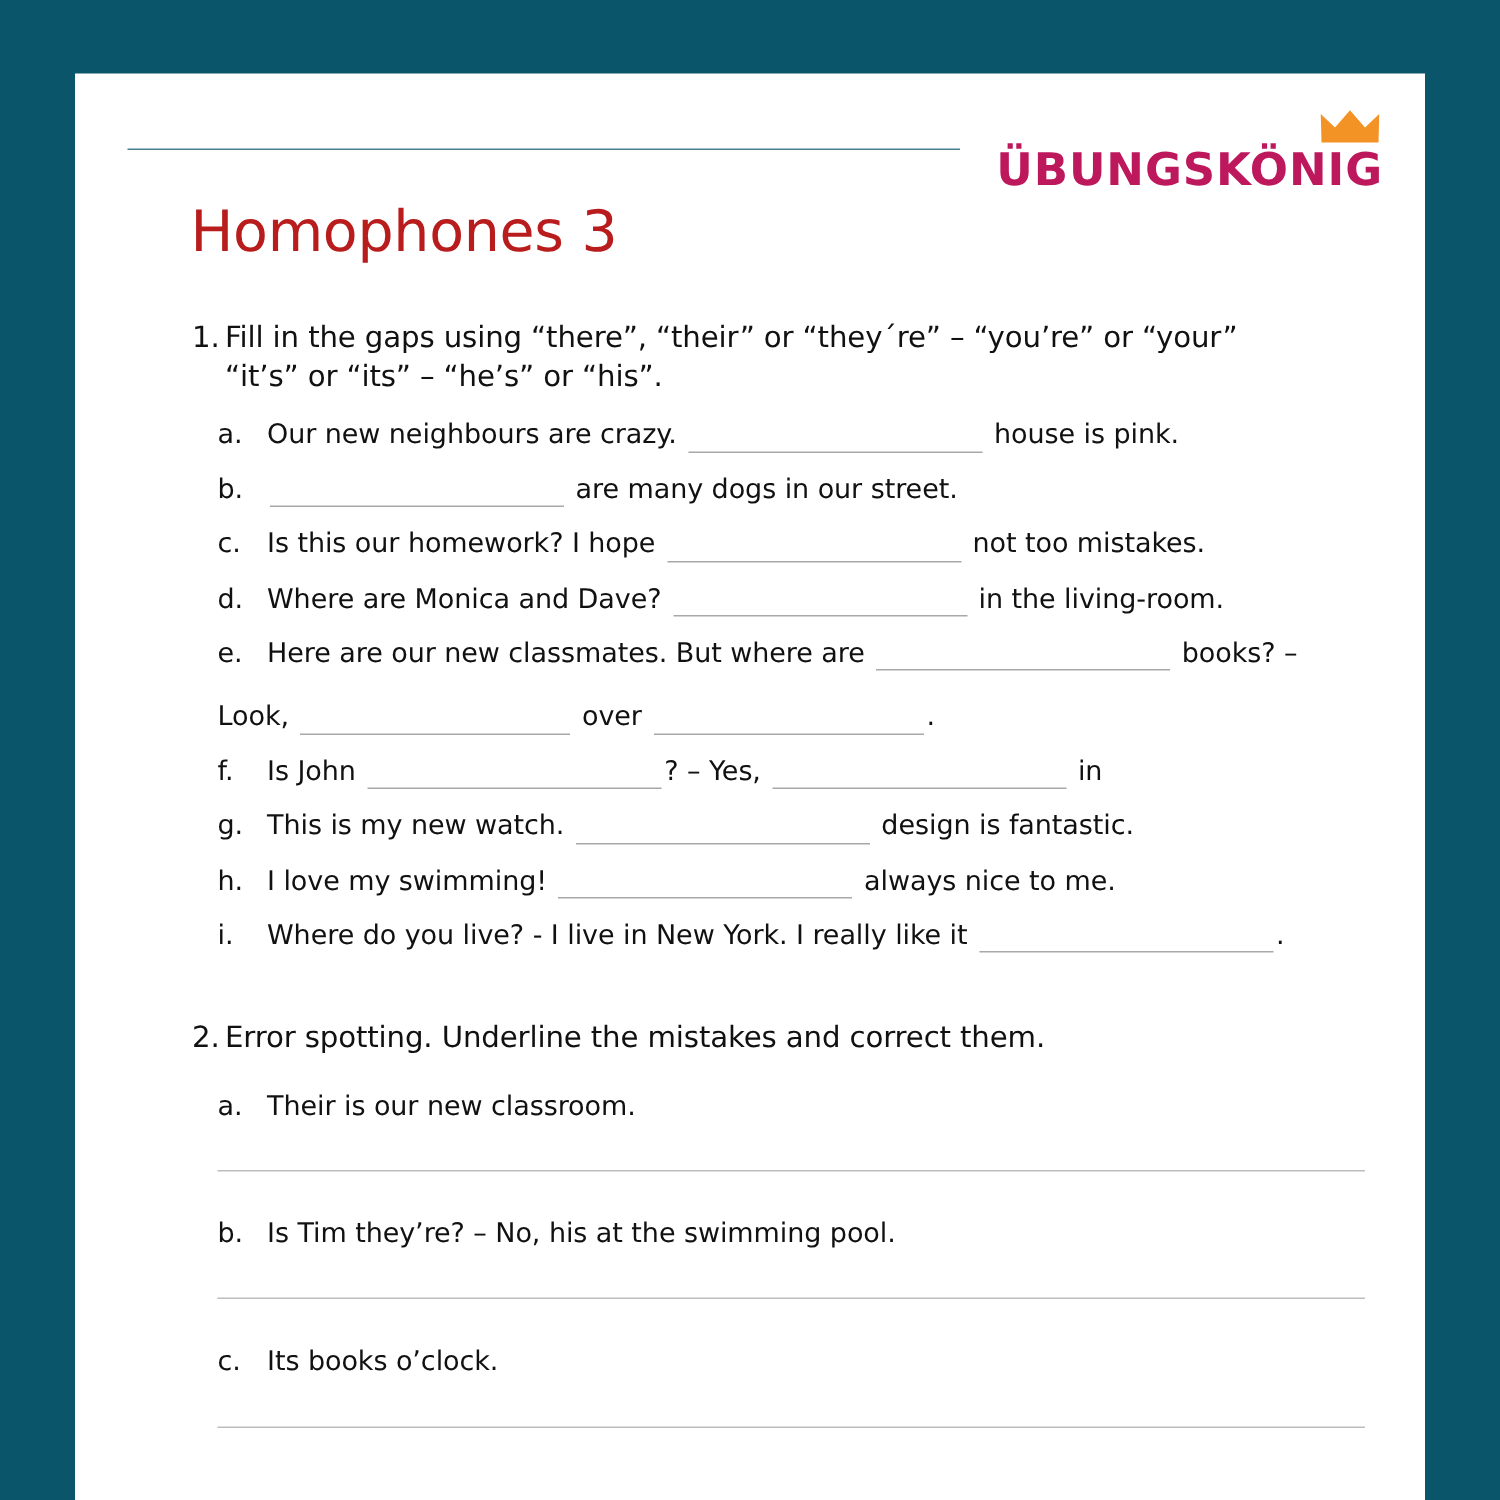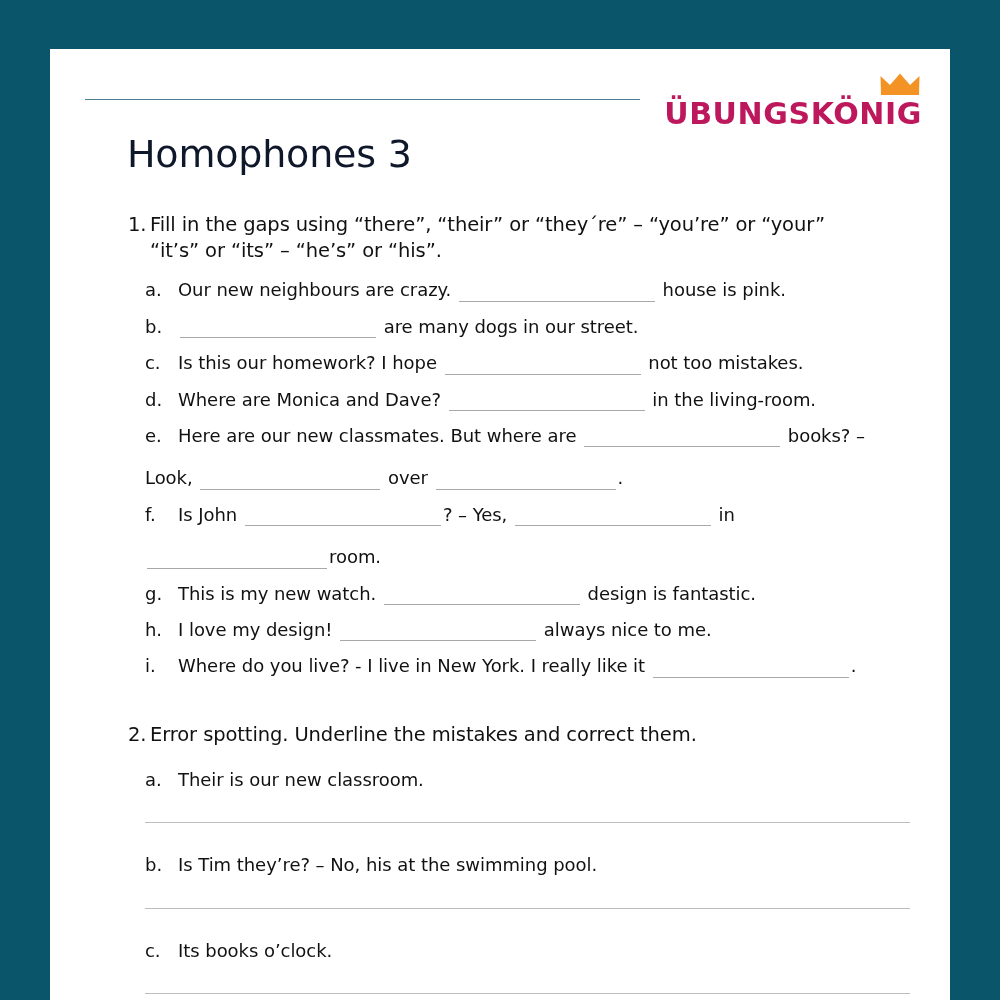--- a/index.html
+++ b/index.html
@@ -82,21 +82,21 @@
     top: 85px;
     width: 900px;
   }
 
   .title {
     margin: 0;
     padding: 0 0 0 77px;
     font-family: "DejaVu Sans", sans-serif;
     font-weight: normal;
     font-size: 38px;
-    color: #0f172a;
+    color: #b91c1c;
     letter-spacing: -0.2px;
     line-height: 1.1;
   }
 
   .section {
     padding-left: 78px;
     padding-right: 40px;
   }
 
   .section-1 { margin-top: 36px; }
@@ -223,33 +223,32 @@
               <span class="letter">e.</span>
               <span class="body">
                 <span class="ln"><span>Here are our new classmates. But where are </span><span class="gap w-lg"></span><span> books? –</span></span>
                 <span class="ln cont"><span>Look, </span><span class="gap w-md"></span><span> over </span><span class="gap w-md"></span><span>.</span></span>
               </span>
             </div>
             <div class="item wrapped">
               <span class="letter">f.</span>
               <span class="body">
                 <span class="ln"><span>Is John </span><span class="gap w-lg"></span><span>? – Yes, </span><span class="gap w-lg"></span><span> in</span></span>
-                <span class="ln cont"><span class="gap w-md"></span><span>room.</span></span>
               </span>
             </div>
             <div class="item">
               <span class="letter">g.</span>
               <span class="body">
                 <span class="ln"><span>This is my new watch. </span><span class="gap w-lg"></span><span> design is fantastic.</span></span>
               </span>
             </div>
             <div class="item">
               <span class="letter">h.</span>
               <span class="body">
-                <span class="ln"><span>I love my design! </span><span class="gap w-lg"></span><span> always nice to me.</span></span>
+                <span class="ln"><span>I love my swimming! </span><span class="gap w-lg"></span><span> always nice to me.</span></span>
               </span>
             </div>
             <div class="item">
               <span class="letter">i.</span>
               <span class="body">
                 <span class="ln"><span>Where do you live? - I live in New York. I really like it </span><span class="gap w-lg"></span><span>.</span></span>
               </span>
             </div>
           </div>
       </div>

